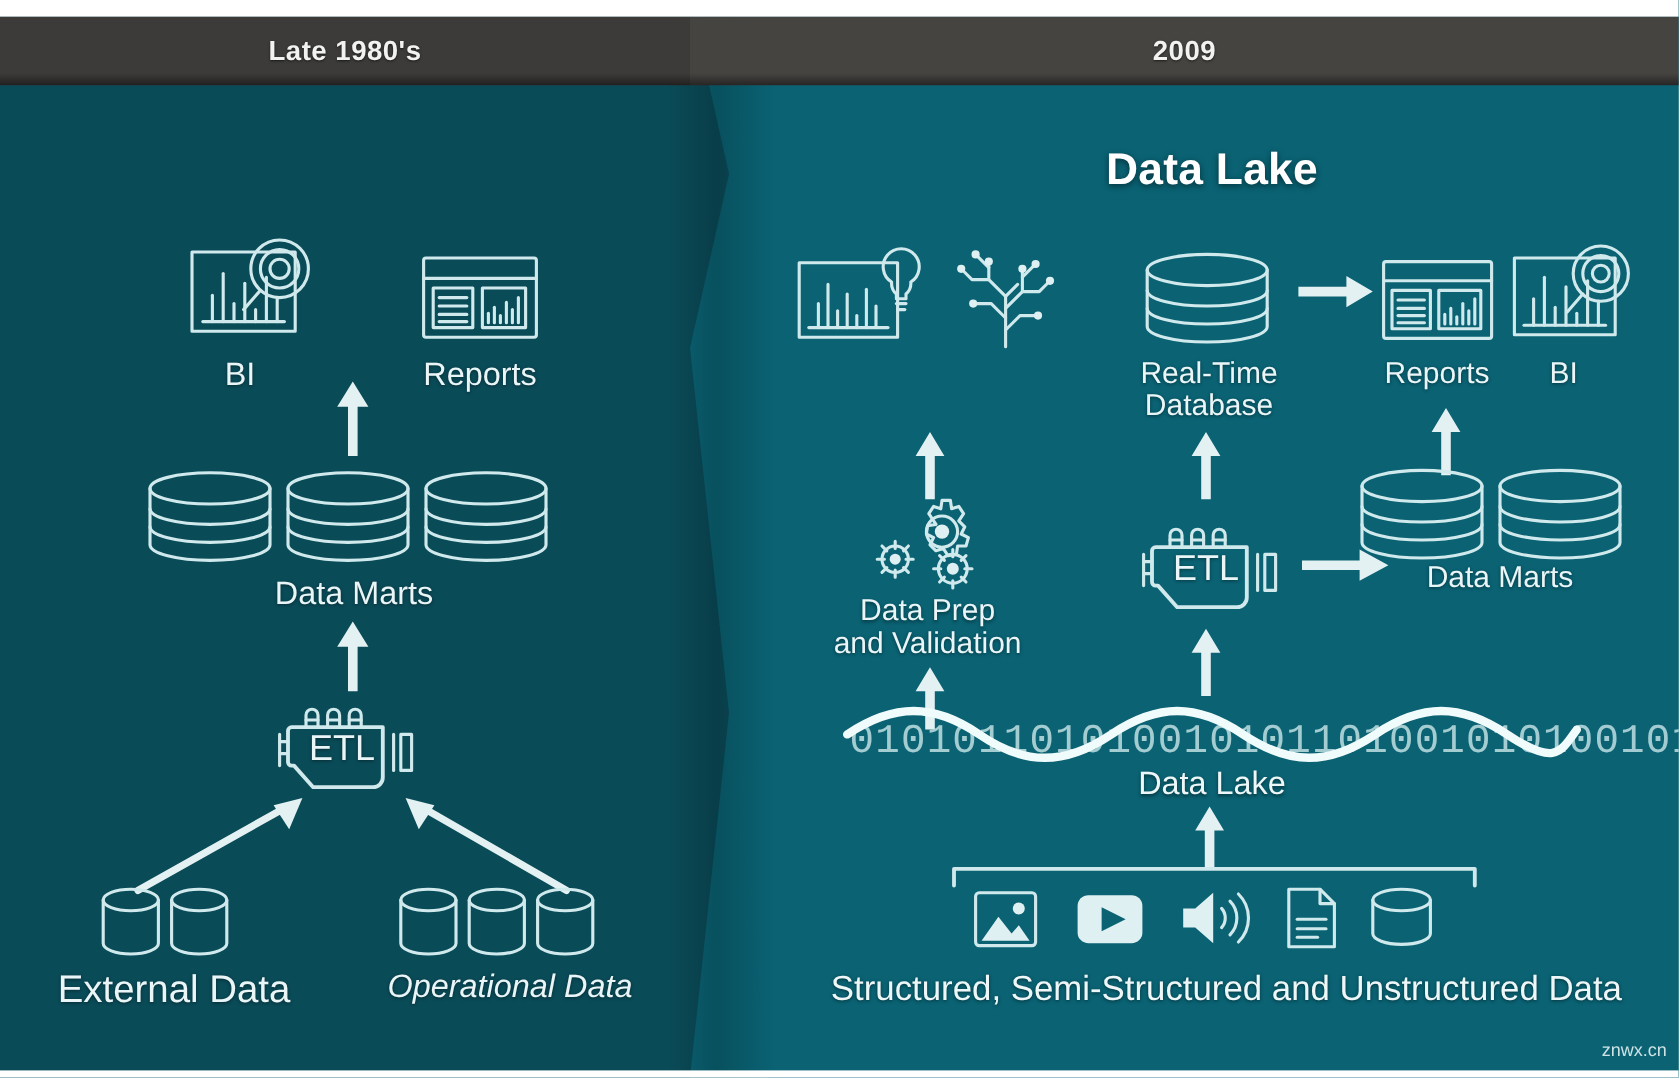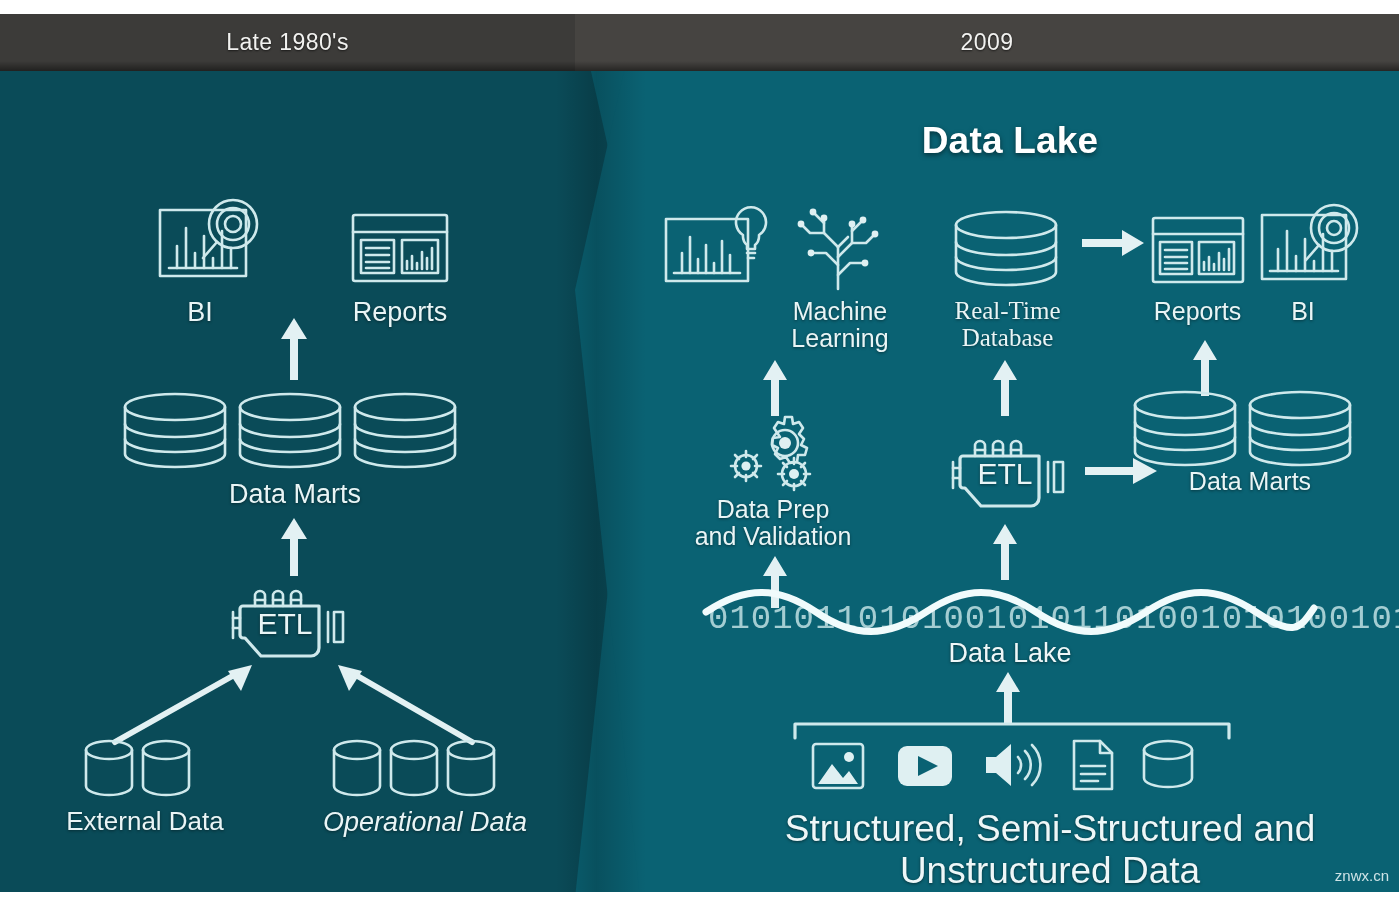--- a/index.html
+++ b/index.html
@@ -16,21 +16,21 @@
   .seam{position:absolute;left:556px;top:0;width:90px;height:898px;pointer-events:none;
     background:linear-gradient(90deg,rgba(0,0,0,0) 0%,rgba(0,0,0,.18) 45%,rgba(0,0,0,0) 100%);}
 
   
   .hdr{position:absolute;left:0;top:14px;width:1399px;height:57px;}
   .hdr-l{position:absolute;left:0;top:0;width:575px;height:57px;background:#3c3b39;}
   .hdr-r{position:absolute;left:575px;top:0;width:824px;height:57px;background:#464441;}
   .hdr-l::after,.hdr-r::after{content:"";position:absolute;left:0;right:0;bottom:0;height:10px;
     background:linear-gradient(180deg,rgba(0,0,0,0) 0%,rgba(0,0,0,.45) 100%);}
   .hdr-t{position:absolute;top:0;height:57px;line-height:57px;text-align:center;
-    color:#f2f2f0;font-weight:normal;font-size:23px;letter-spacing:.4px;
+    color:#f2f2f0;font-weight:bold;font-size:23px;letter-spacing:.4px;
     text-shadow:0 1px 2px rgba(0,0,0,.6);z-index:3;}
   .hdr-t.l{left:0;width:575px;}
   .hdr-t.r{left:575px;width:824px;}
   .topstrip{position:absolute;left:0;top:0;width:1399px;height:14px;background:#fff;}
   .botstrip{position:absolute;left:0;bottom:0;width:1399px;height:6px;background:#fff;}
 
   
   .lbl{position:absolute;color:#e9f5f6;font-size:25px;line-height:1.06;text-align:center;
     text-shadow:0 1px 3px rgba(0,0,0,.45);white-space:pre-line;}
   .title{position:absolute;color:#ffffff;font-weight:bold;font-size:37px;text-align:center;
@@ -188,21 +188,21 @@
       <g class="stroke">
         <ellipse cx="27" cy="12" rx="23" ry="9"></ellipse>
         <path d="M4 12 V48 A23 9 0 0 0 50 48 V12"></path>
       </g>
       <g class="stroke" transform="translate(57,0)">
         <ellipse cx="27" cy="12" rx="23" ry="9"></ellipse>
         <path d="M4 12 V48 A23 9 0 0 0 50 48 V12"></path>
       </g>
     </svg>
   </div>
-  <div class="lbl" style="left:30px;top:808px;width:230px;font-size:26px;">External Data</div>
+  <div class="lbl" style="left:30px;top:808px;width:230px;font-size:32px;">External Data</div>
 
   <div class="node" style="left:330px;top:738px;">
     <svg width="185" height="62" viewBox="0 0 185 62">
       <g class="stroke">
         <ellipse cx="27" cy="12" rx="23" ry="9"></ellipse>
         <path d="M4 12 V48 A23 9 0 0 0 50 48 V12"></path>
       </g>
       <g class="stroke" transform="translate(57,0)">
         <ellipse cx="27" cy="12" rx="23" ry="9"></ellipse>
         <path d="M4 12 V48 A23 9 0 0 0 50 48 V12"></path>
@@ -255,34 +255,32 @@
           <circle cx="62" cy="19" r="3.4"></circle>
         <circle cx="11" cy="19" r="3.4"></circle>
           <circle cx="85" cy="29" r="3.4"></circle>
         <circle cx="23" cy="7" r="3.4"></circle>
           <circle cx="73" cy="15" r="3.4"></circle>
         <circle cx="21" cy="48" r="3.4"></circle>
           <circle cx="75" cy="58" r="3.4"></circle>
       </g>
     </svg>
   </div>
-  <div class="lbl" style="left:775px;top:298px;width:130px;">Machine
-Learning</div>
 
   <div class="node" style="left:950px;top:210px;">
     <svg width="112" height="80" viewBox="0 0 112 80">
       <g class="stroke">
         <ellipse cx="56" cy="15" rx="50" ry="13"></ellipse>
         <path d="M6 15 V62 A50 13 0 0 0 106 62 V15"></path>
         <path d="M6 32 A50 13 0 0 0 106 32"></path>
         <path d="M6 47 A50 13 0 0 0 106 47"></path>
       </g>
     </svg>
   </div>
-  <div class="lbl" style="left:930px;top:298px;width:155px;font-family:Liberation Serif, serif;">Real-Time
+  <div class="lbl" style="left:930px;top:298px;width:155px;">Real-Time
 Database</div>
 
   <div class="node" style="left:1082px;top:228px;">
     <svg width="62" height="30" viewBox="0 0 62 30">
       <path class="arrow" d="M0 11 L40 11 L40 2 L62 15 L40 28 L40 19 L0 19 Z"></path>
     </svg>
   </div>
 
   <div class="node" style="left:1150px;top:215px;">
     <svg width="96" height="74" viewBox="0 0 96 74">
@@ -487,18 +485,18 @@
   </div>
   <div class="node" style="left:1140px;top:738px;">
     <svg width="56" height="54" viewBox="0 0 56 54">
       <g class="stroke">
         <ellipse cx="28" cy="12" rx="24" ry="9"></ellipse>
         <path d="M4 12 V40 A24 9 0 0 0 52 40 V12"></path>
       </g>
     </svg>
   </div>
 
-  <div class="bigcap" style="left:700px;top:808px;width:700px;font-size:37px;">Structured, Semi-Structured and Unstructured Data</div>
+  <div class="bigcap" style="left:672px;top:808px;width:700px;font-size:29px;">Structured, Semi-Structured and Unstructured Data</div>
 
   <div class="wm">znwx.cn</div>
 
   <div class="botstrip"></div>
 </div>
 
 </body></html>

